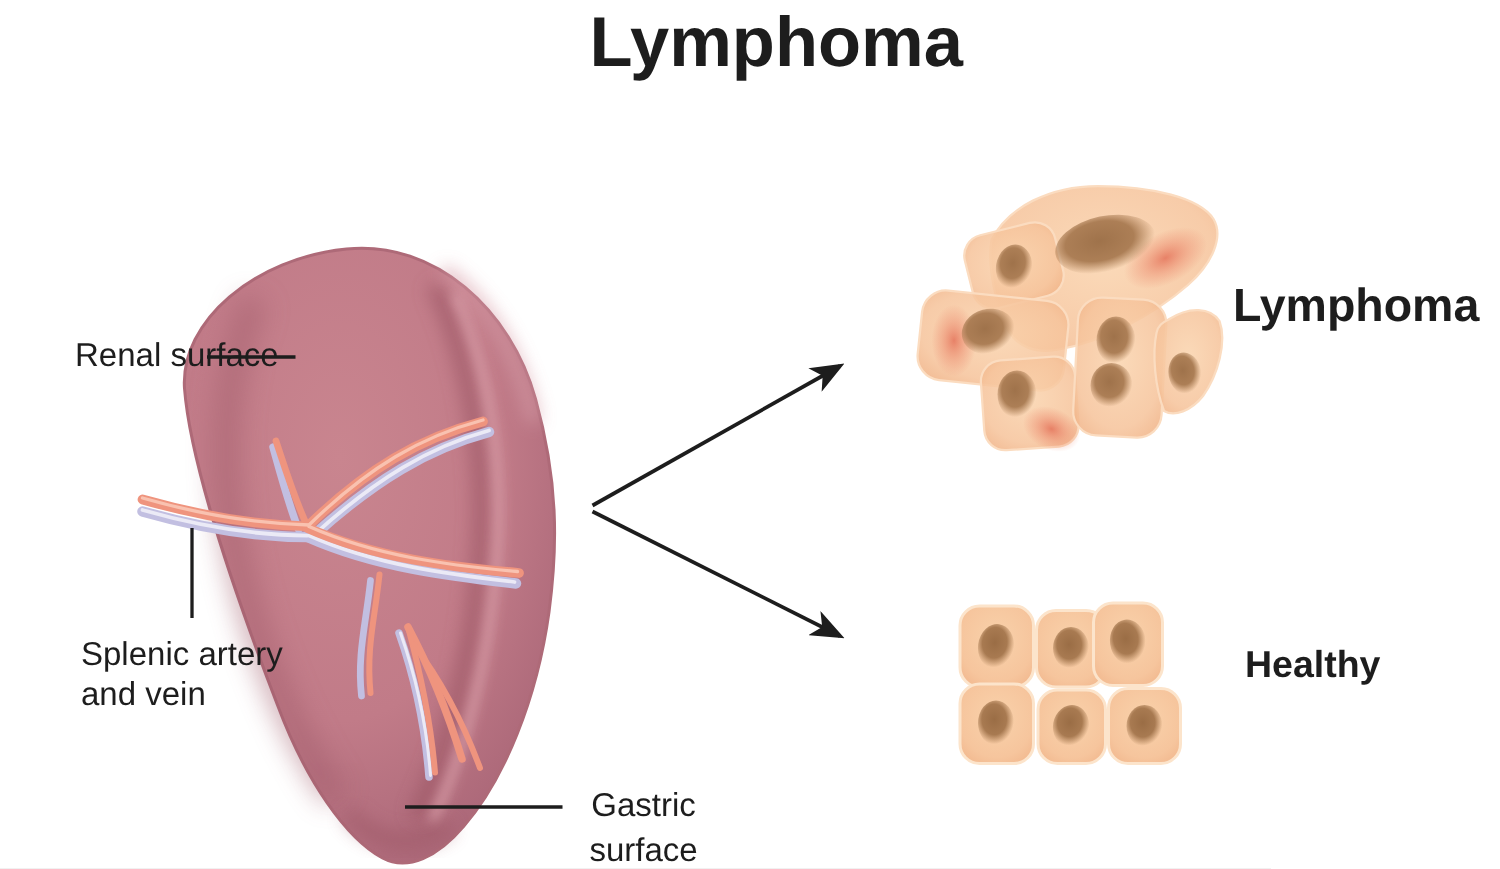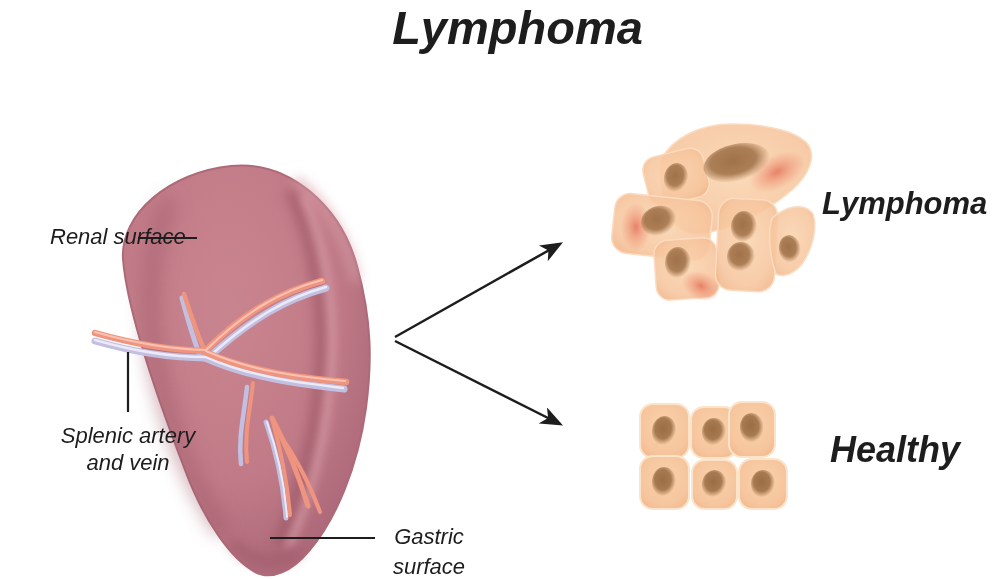--- a/index.html
+++ b/index.html
@@ -8,31 +8,31 @@
     --vein:#c2bfe1; --vein-highlight:#ebeaf6;
   }
   html,body{margin:0;padding:0;background:#e8e8e8;}
   .canvas{
     position:relative; width:1000px; height:579px; overflow:hidden;
     background:var(--background);
     font-family:"Liberation Sans","DejaVu Sans",sans-serif;
     color:var(--text);
   }
   .artwork{position:absolute;left:0;top:0;width:1000px;height:579px;}
-  .label{position:absolute;white-space:pre-line;font-style:italic;}
+  .label{position:absolute;white-space:pre-line;}
   .title{
     left:360px; top:0px; width:315px; text-align:center;
     font-size:47px; font-weight:bold; letter-spacing:0px;
   }
   .spleen-label{left:86px; top:121px; font-size:27px; font-weight:bold;}
   .renal-label{left:2px; top:224px; font-size:22px;margin-left:48px;}
-  .splenic-label{left:54px; top:423px; width:148px; text-align:center; font-size:22px; line-height:1.22;}
+  .splenic-label{left:54px; top:423px; width:148px; text-align:left; font-size:22px; line-height:1.22;}
   .gastric-label{left:384px; top:502px; width:90px; text-align:center; font-size:22px; line-height:1.35;margin-top:20px;}
   .lymphoma-label{left:822px; top:186px; font-size:31px; font-weight:bold;}
-  .healthy-label{left:830px; top:429px; font-size:36px; font-weight:bold;}
+  .healthy-label{left:830px; top:429px; font-size:25px; font-weight:bold;}
   .ptr{stroke:var(--line); stroke-width:2.2; fill:none;}
   .arrow{stroke:var(--line); stroke-width:2.5; fill:none;}
   .vein-stroke{stroke:var(--vein); fill:none; stroke-linecap:round;}
   .vein-core{stroke:var(--vein-highlight); fill:none; stroke-linecap:round;}
   .artery-stroke{stroke:var(--artery); fill:none; stroke-linecap:round;}
   .artery-core{stroke:var(--artery-highlight); fill:none; stroke-linecap:round;}
 </style>
 </head>
 <body>
 

